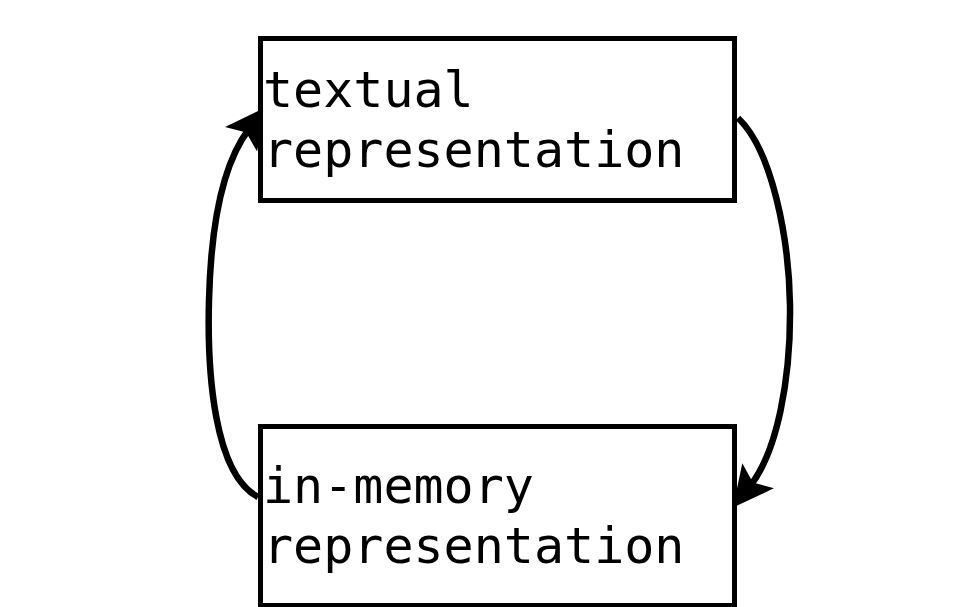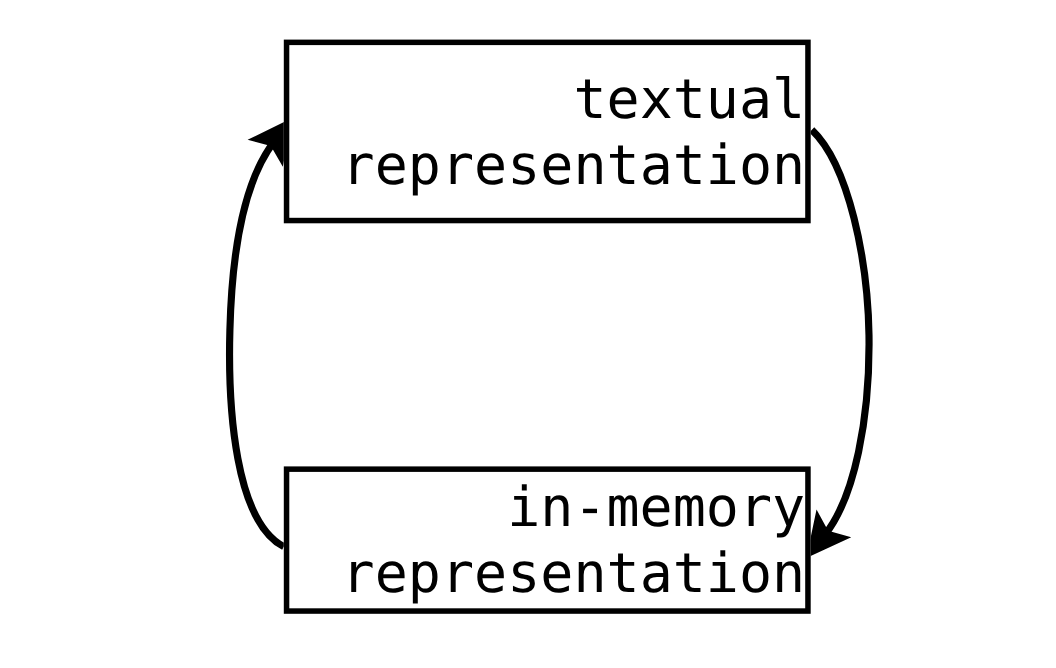--- a/index.html
+++ b/index.html
@@ -26,35 +26,35 @@
     width: 960px;
     height: 607px;
   }
   .node-box {
     position: absolute;
     box-sizing: border-box;
     background: #ffffff;
     border: 5px solid #000000;
     display: flex;
     flex-direction: column;
-    align-items: flex-end;
+    align-items: flex-start;
     justify-content: center;
     z-index: 2;
   }
   #box-textual {
     left: 258px;
     top: 36px;
     width: 479px;
     height: 167px;
   }
   #box-inmemory {
     left: 258px;
     top: 424px;
     width: 479px;
-    height: 134px;
+    height: 184px;
   }
   .node-line {
     font-family: "DejaVu Sans Mono", monospace;
     font-size: 50px;
     line-height: 60px;
     color: #000000;
     white-space: pre;
     letter-spacing: 0;
     text-align: center;
   }

